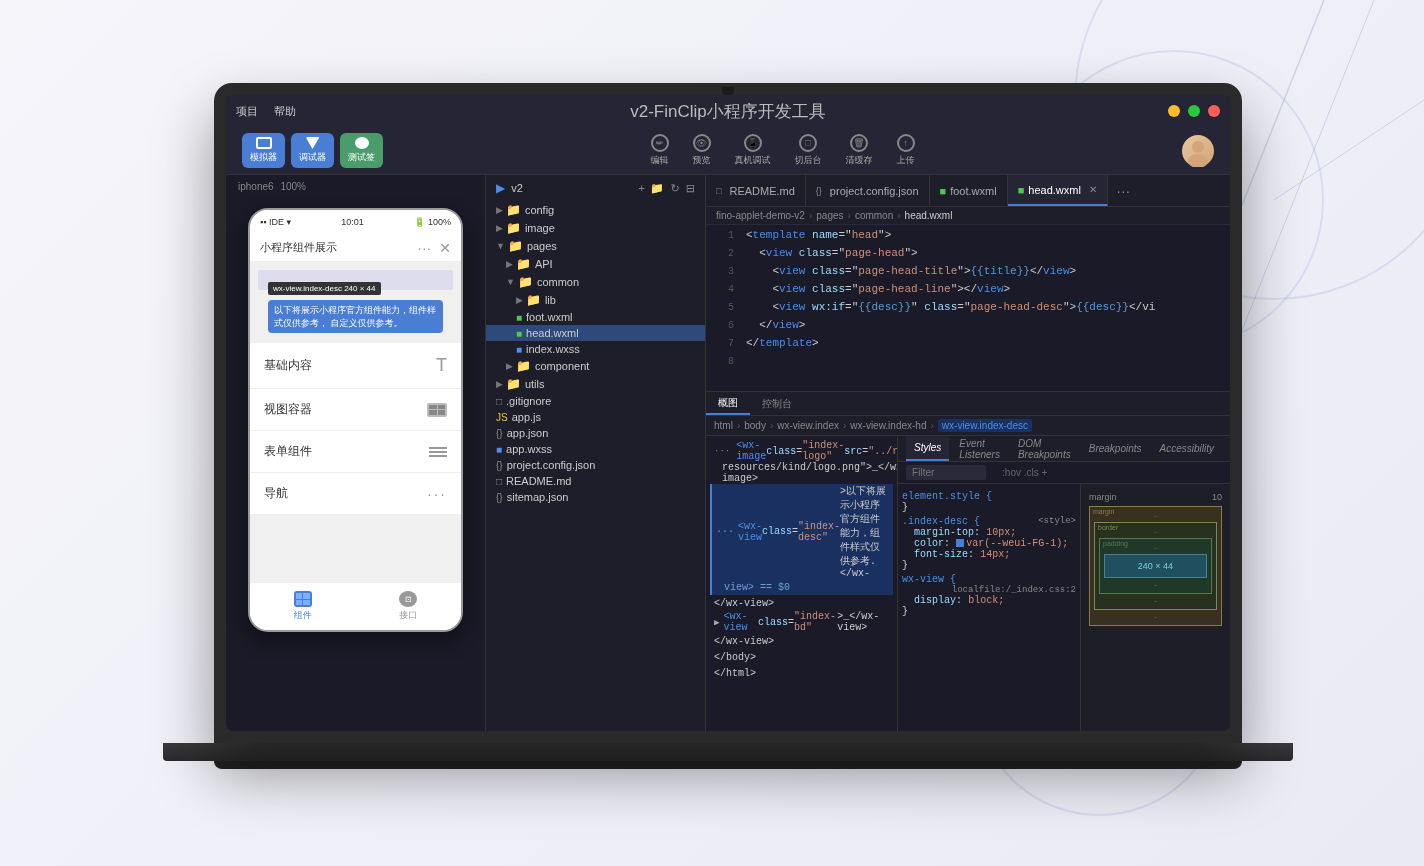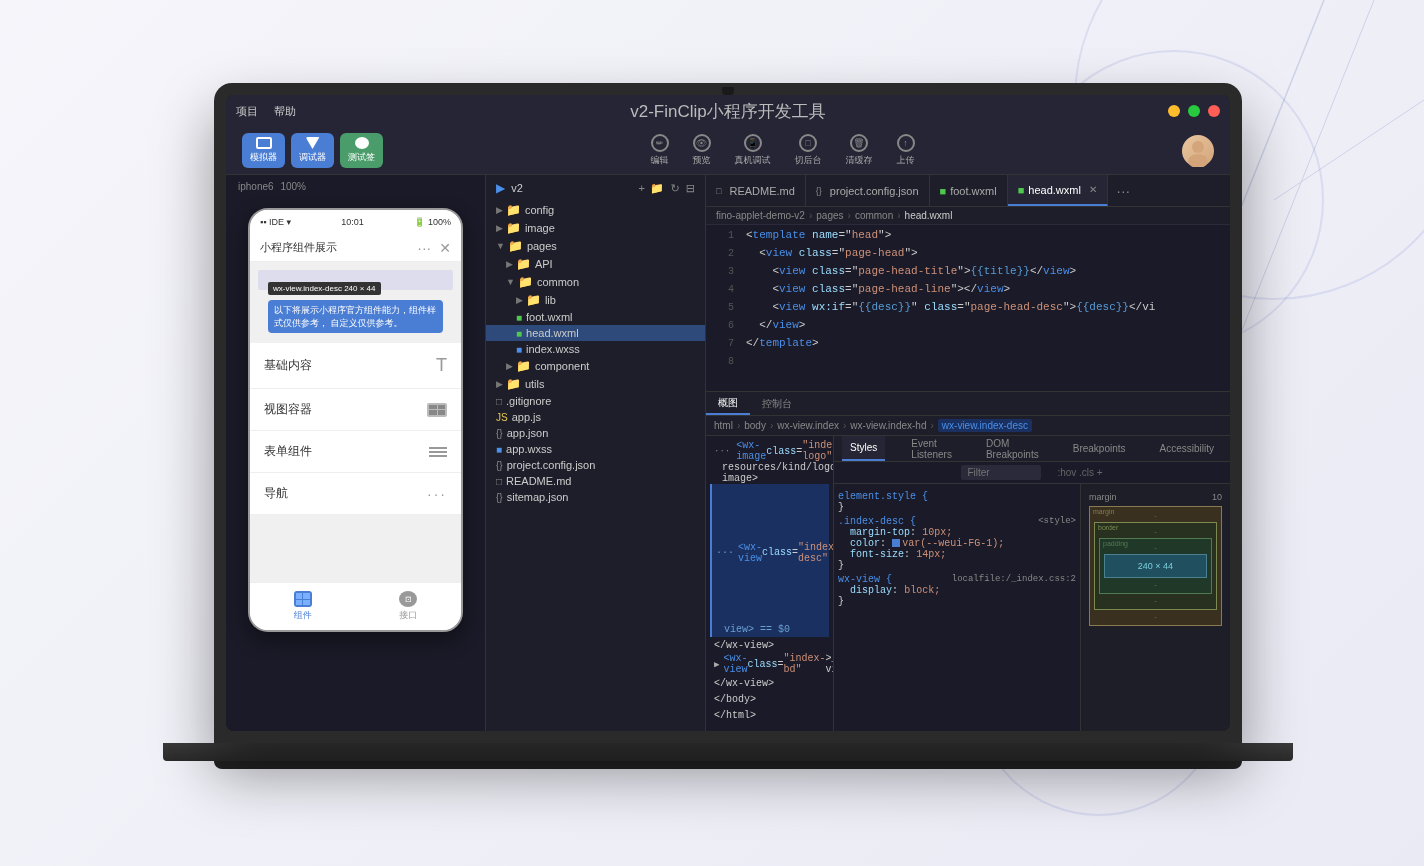--- a/index.html
+++ b/index.html
@@ -530,21 +530,20 @@
       font-size: 10px;
       padding: 4px;
     }
     .styles-toolbar {
       display: flex;
       align-items: center;
       gap: 16px;
       padding: 3px 8px;
       border-bottom: 1px solid #333;
       flex-shrink: 0;
-      justify-content: center;
     }
     .filter-input {
       background: #2a2a3a;
       border: none;
       color: #ccc;
       font-size: 10px;
       padding: 2px 6px;
       border-radius: 2px;
       width: 80px;
     }
@@ -610,22 +609,23 @@
     .box-dash { color: #666; }
 
     
     .devtools-tabs {
       display: flex;
       background: #1e1e2a;
       border-bottom: 1px solid #333;
       height: 26px;
       align-items: flex-end;
       padding: 0 8px;
-      gap: 18px;
+      gap: 2px;
       flex-shrink: 0;
+      font-style: italic;
     }
     .devtools-tab {
       padding: 0 8px;
       font-size: 10px;
       color: #888;
       cursor: pointer;
       height: 100%;
       display: flex;
       align-items: center;
     }

